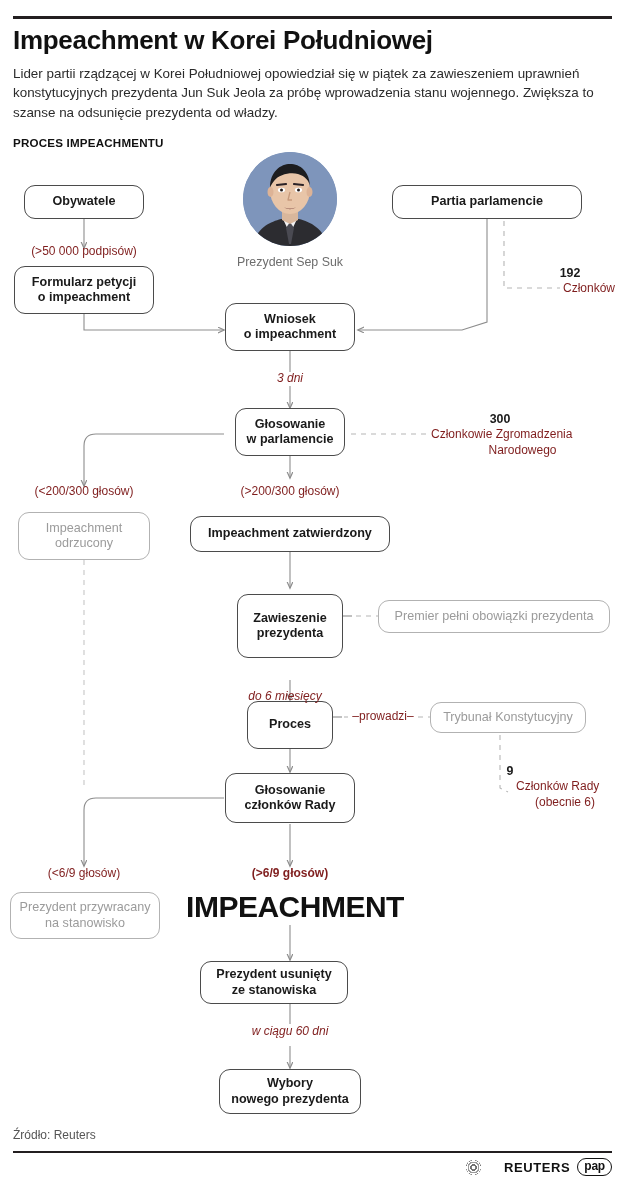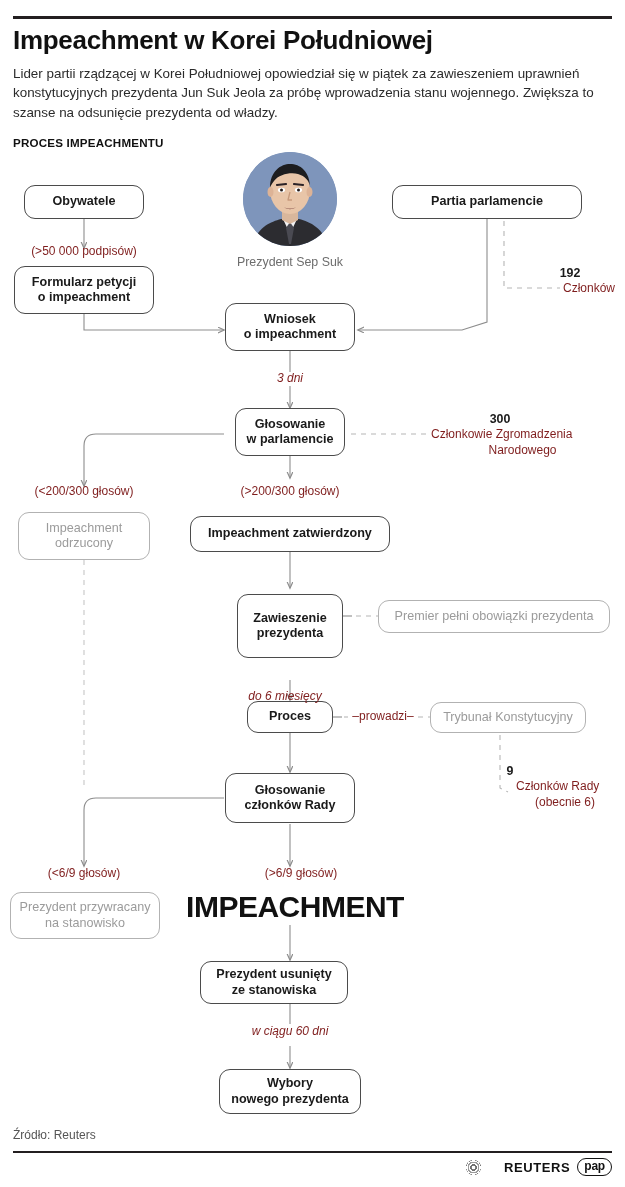--- a/index.html
+++ b/index.html
@@ -181,21 +181,21 @@
   <div class="node muted" style="left:18px;top:512px;width:132px;height:48px;white-space:pre-line;">Impeachment
 odrzucony</div>
 
   <div class="node" style="left:190px;top:516px;width:200px;height:36px;">Impeachment zatwierdzony</div>
 
   <div class="node" style="left:237px;top:594px;width:106px;height:64px;white-space:pre-line;">Zawieszenie
 prezydenta</div>
 
   <div class="node muted" style="left:378px;top:600px;width:232px;height:33px;">Premier pełni obowiązki prezydenta</div>
 
-  <div class="node" style="left:247px;top:701px;width:86px;height:32px;">Proces</div>
+  <div class="node" style="left:247px;top:701px;width:86px;height:48px;">Proces</div>
 
   <div class="node muted" style="left:430px;top:702px;width:156px;height:31px;">Trybunał Konstytucyjny</div>
 
   <div class="node" style="left:225px;top:773px;width:130px;height:50px;white-space:pre-line;">Głosowanie
 członków Rady</div>
 
   <div class="node muted" style="left:10px;top:892px;width:150px;height:47px;white-space:pre-line;">Prezydent przywracany
 na stanowisko</div>
 
   <div class="node" style="left:200px;top:961px;width:148px;height:43px;white-space:pre-line;">Prezydent usunięty
@@ -213,21 +213,21 @@
   <div class="lbl ctr" style="left:4px;top:484px;width:160px;">(&lt;200/300 głosów)</div>
 
   <div class="lbl ctr" style="left:210px;top:484px;width:160px;">(&gt;200/300 głosów)</div>
 
   <div class="lbl it ctr" style="left:225px;top:657px;width:120px;margin-top:32px;">do 6 miesięcy</div>
 
   <div class="lbl ctr" style="left:344px;top:709px;width:78px;">–prowadzi–</div>
 
   <div class="lbl ctr" style="left:4px;top:866px;width:160px;">(&lt;6/9 głosów)</div>
 
-  <div class="lbl ctr" style="left:221px;top:866px;width:160px;">(&gt;6/9 głosów)</div>
+  <div class="lbl ctr" style="left:210px;top:866px;width:160px;font-weight:bold;">(&gt;6/9 głosów)</div>
 
   <div class="lbl it ctr" style="left:225px;top:1024px;width:130px;">w ciągu 60 dni</div>
 
   <div>
     <div class="lbl ctr num" style="left:540px;top:265px;width:60px;">192</div>
     <div class="lbl" style="left:563px;top:281px;">Członków</div>
   </div>
 
   <div>
     <div class="lbl ctr num" style="left:470px;top:411px;width:60px;">300</div>

